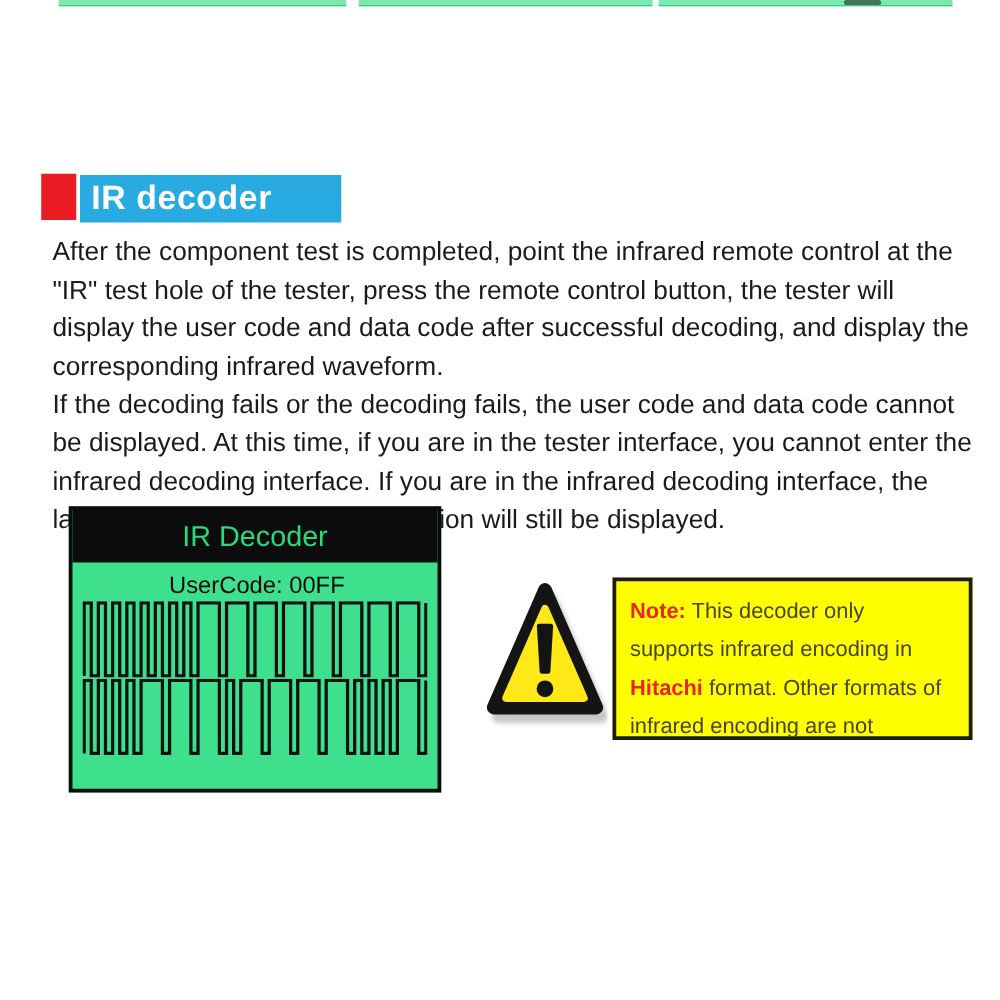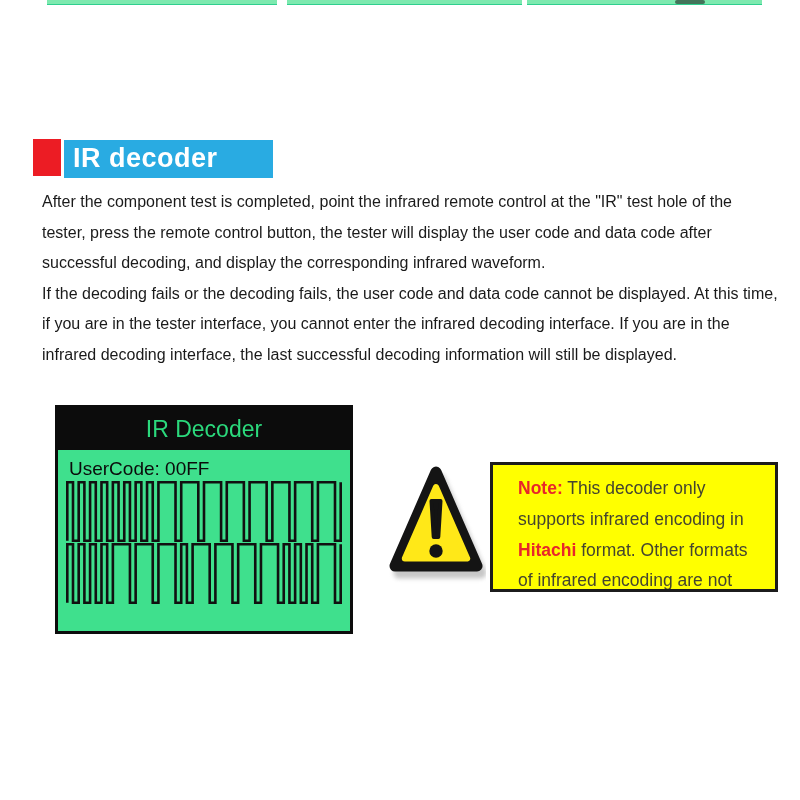--- a/index.html
+++ b/index.html
@@ -38,54 +38,55 @@
     color: var(--title-text);
     font-size: 27px; font-weight: bold;
     line-height: 37px; padding-left: 9px;
     letter-spacing: 0.5px;
   }
 
   
   .paragraphs {
     position: absolute; left: 42px; top: 187px; width: 736px;
     color: var(--body-text);
-    font-size: 16px; line-height: 30.6px;
+    font-size: 21px; line-height: 30.6px;
   }
   .paragraphs p { margin: 0; }
 
   
   .device-screen {
     position: absolute; left: 55px; top: 405px;
     width: 298px; height: 229px;
     border: 3px solid var(--screen-black);
     background: var(--screen-green);
   }
   .screen-header {
     height: 42px; background: var(--screen-black);
     color: var(--screen-title-green);
     font-size: 23px; line-height: 42px;
     text-align: center;
   }
   .screen-body { padding: 7px 8px 0 8px; }
   .code-label {
     color: #0b0b0b; font-size: 19px; line-height: 23px;
     padding-left: 3px;
+    text-align: center;
   }
   .wave-svg { display: block; margin-top: 1px; }
 
   
   .warning-wrap { position: absolute; left: 386px; top: 456px; width: 100px; height: 140px; }
 
   
   .note-box {
     position: absolute; left: 490px; top: 462px;
     width: 288px; height: 130px;
     background: var(--note-yellow);
     border: 3px solid var(--note-border);
-    padding: 8px 13px 0 25px;
+    padding: 8px 13px 0 11px;
     overflow: hidden;
   }
   .note-box p {
     font-size: 17.5px; line-height: 30.8px;
     color: var(--note-text);
   }
   .note-accent { color: var(--note-accent); font-weight: bold; }
 </style>
 </head>
 <body>

